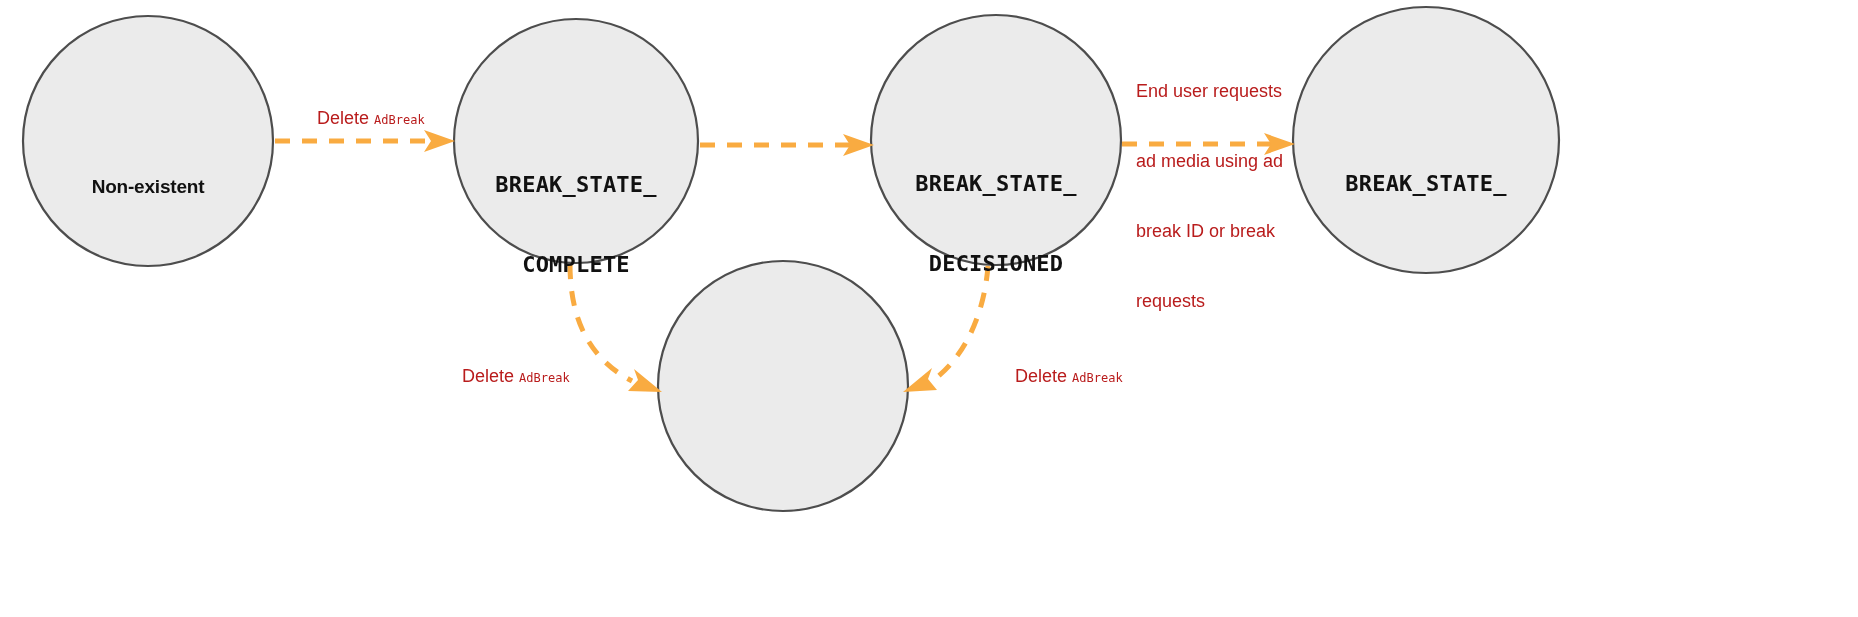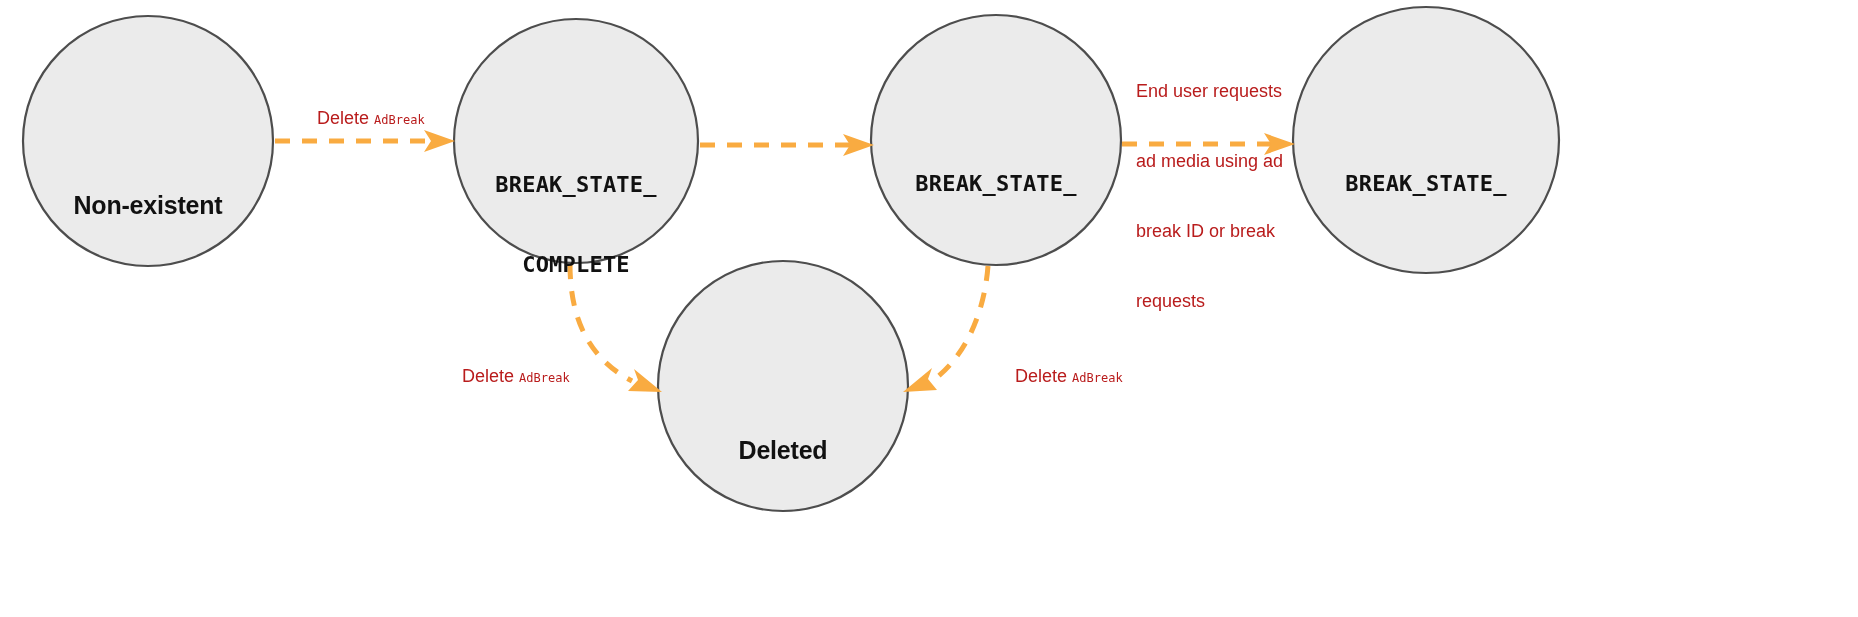--- a/index.html
+++ b/index.html
@@ -36,21 +36,21 @@
     text-align: center;
     color: #111111;
     font-weight: bold;
     line-height: 1.22;
     white-space: pre;
     pointer-events: none;
     -webkit-font-smoothing: antialiased;
   }
   .node-label.sans {
     font-family: "Liberation Sans", sans-serif;
-    font-size: 25px;
+    font-size: 19px;
     letter-spacing: -0.2px;
   }
   .node-label.mono {
     font-family: "DejaVu Sans Mono", "Liberation Mono", monospace;
     font-size: 22px;
     letter-spacing: 0.2px;
   }
   .edge-label {
     position: absolute;
     color: #b91c1c;
@@ -121,29 +121,27 @@
     <div>Non-existent</div>
   </div>
 
   <div class="node-label mono" style="left:466px; top:118px; width:220px;">
     <div>BREAK_STATE_</div>
     <div>COMPLETE</div>
   </div>
 
   <div class="node-label mono" style="left:886px; top:117px; width:220px;">
     <div>BREAK_STATE_</div>
+    <div>DECISIONED</div>
   </div>
 
   <div class="node-label mono" style="left:1316px; top:117px; width:220px;">
     <div>BREAK_STATE_</div>
   </div>
 
-  <div class="node-label sans" style="left:683px; top:374px; width:200px;">
-    <div>Deleted</div>
-  </div>
 
   <div class="edge-label" style="left:297px; top:84px;">
     <span class="t-sans">Delete </span><span class="t-mono">AdBreak</span>
   </div>
 
 
   <div class="edge-label" style="left:1136px; top:33px;">
     <div><span class="t-sans">End user requests</span></div>
     <div><span class="t-sans">ad media using ad</span></div>
     <div><span class="t-sans">break ID or break</span></div>

